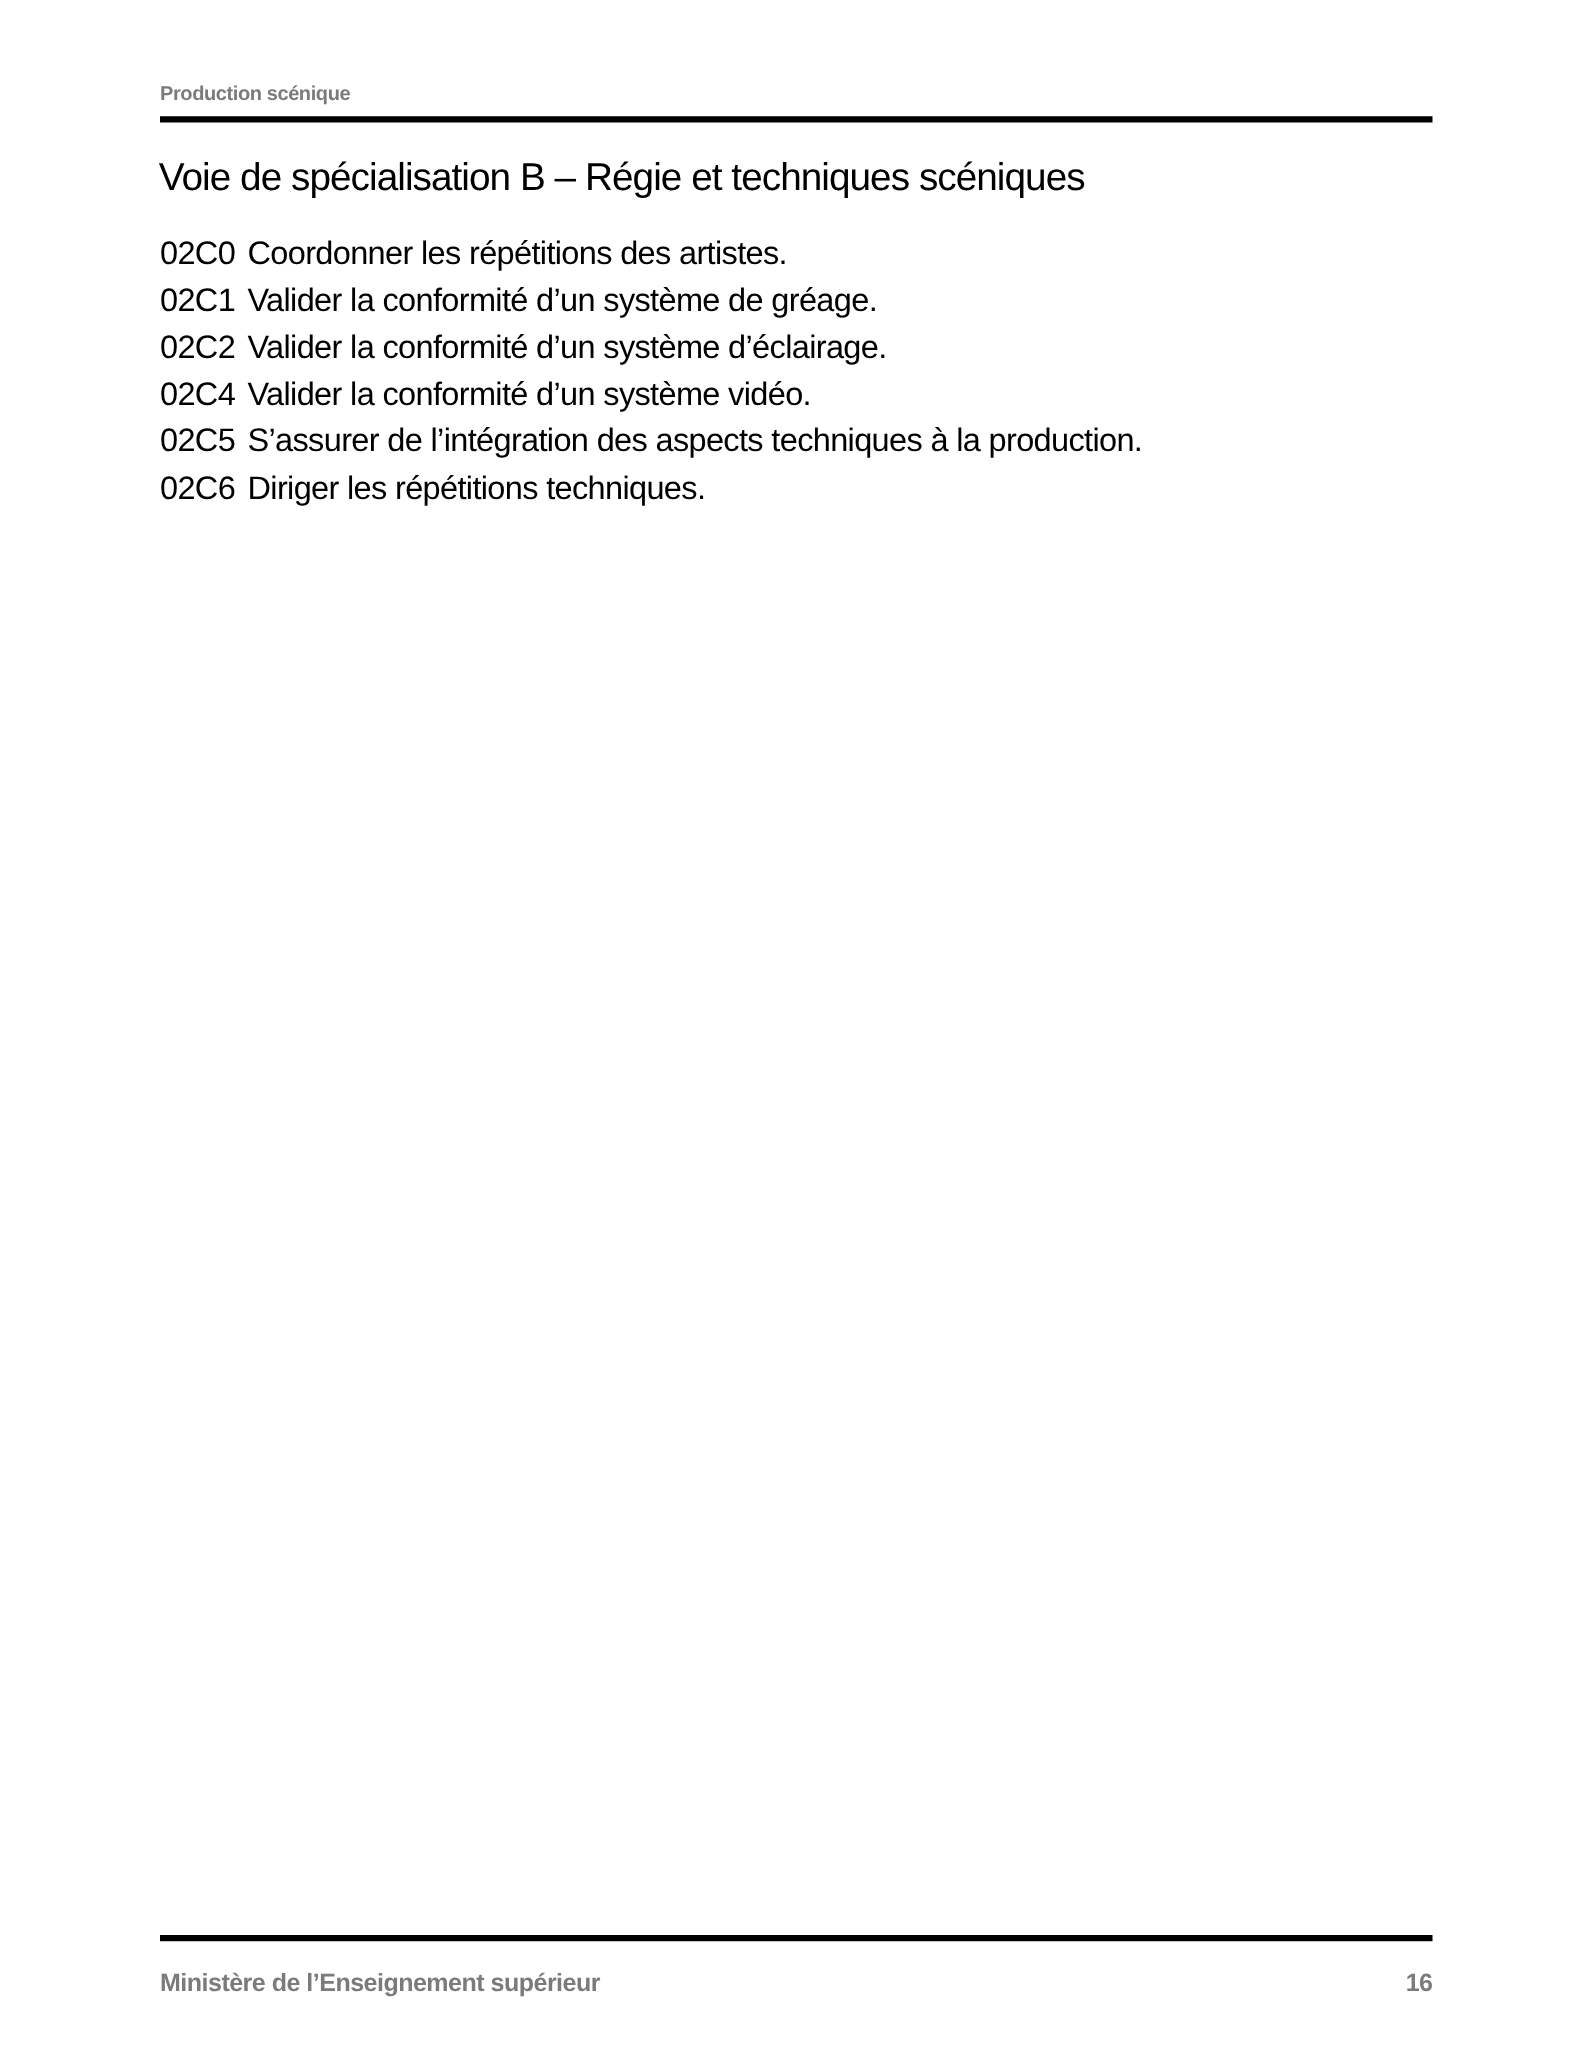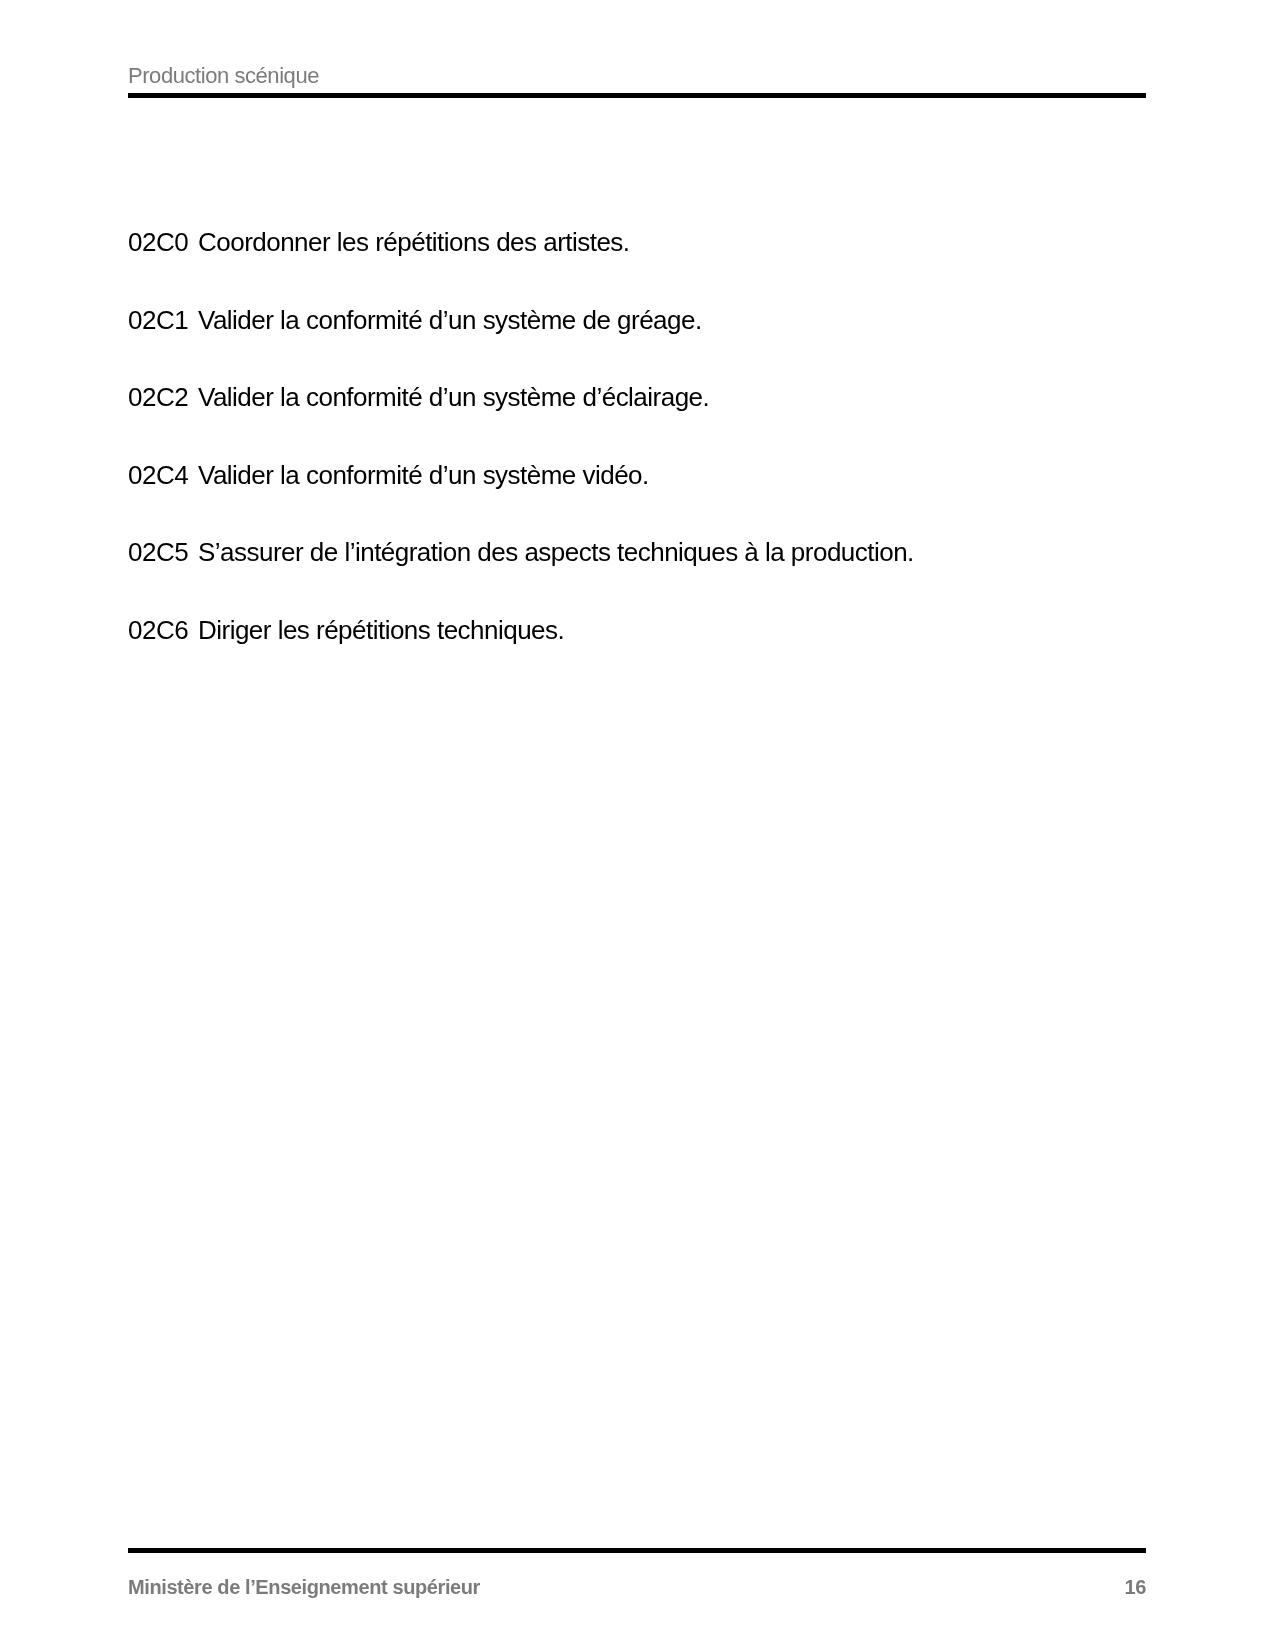--- a/index.html
+++ b/index.html
@@ -24,22 +24,22 @@
   
   .running-header {
     position: absolute;
     left: 128px;
     top: 64px;
     width: 1018px;
     border-bottom: 5px solid var(--rule);
     padding-bottom: 5px;
   }
   .running-header .rh-text {
-    font-size: 22px;
-    font-weight: normal;
+    font-size: 16px;
+    font-weight: bold;
     color: var(--muted);
     letter-spacing: -0.02em;
     line-height: 24px;
   }
 
   
   .section-title {
     position: absolute;
     left: 127px;
     top: 123px;
@@ -62,21 +62,20 @@
     display: flex;
     align-items: baseline;
     line-height: 37.5px;
     font-size: 26px;
     letter-spacing: -0.02em;
     white-space: nowrap;
   }
   .competency-row .code {
     flex: 0 0 70px;
     width: 70px;
-    margin-top: 40px;
   }
   .competency-row .label {
     flex: 1 1 auto;
   }
 
   
   .page-footer {
     position: absolute;
     left: 128px;
     top: 1548px;
@@ -97,20 +96,21 @@
 </style>
 </head>
 <body>
 
 <div class="page">
 
   <header class="running-header">
     <div class="rh-text">Production scénique</div>
   </header>
 
+  <h1 class="section-title">Voie de spécialisation B – Régie et techniques scéniques</h1>
 
   <div class="competency-list">
     <div class="competency-row">
       <span class="code">02C0</span>
       <span class="label">Coordonner les répétitions des artistes.</span>
     </div>
 
     <div class="competency-row">
       <span class="code">02C1</span>
       <span class="label">Valider la conformité d’un système de gréage.</span>

